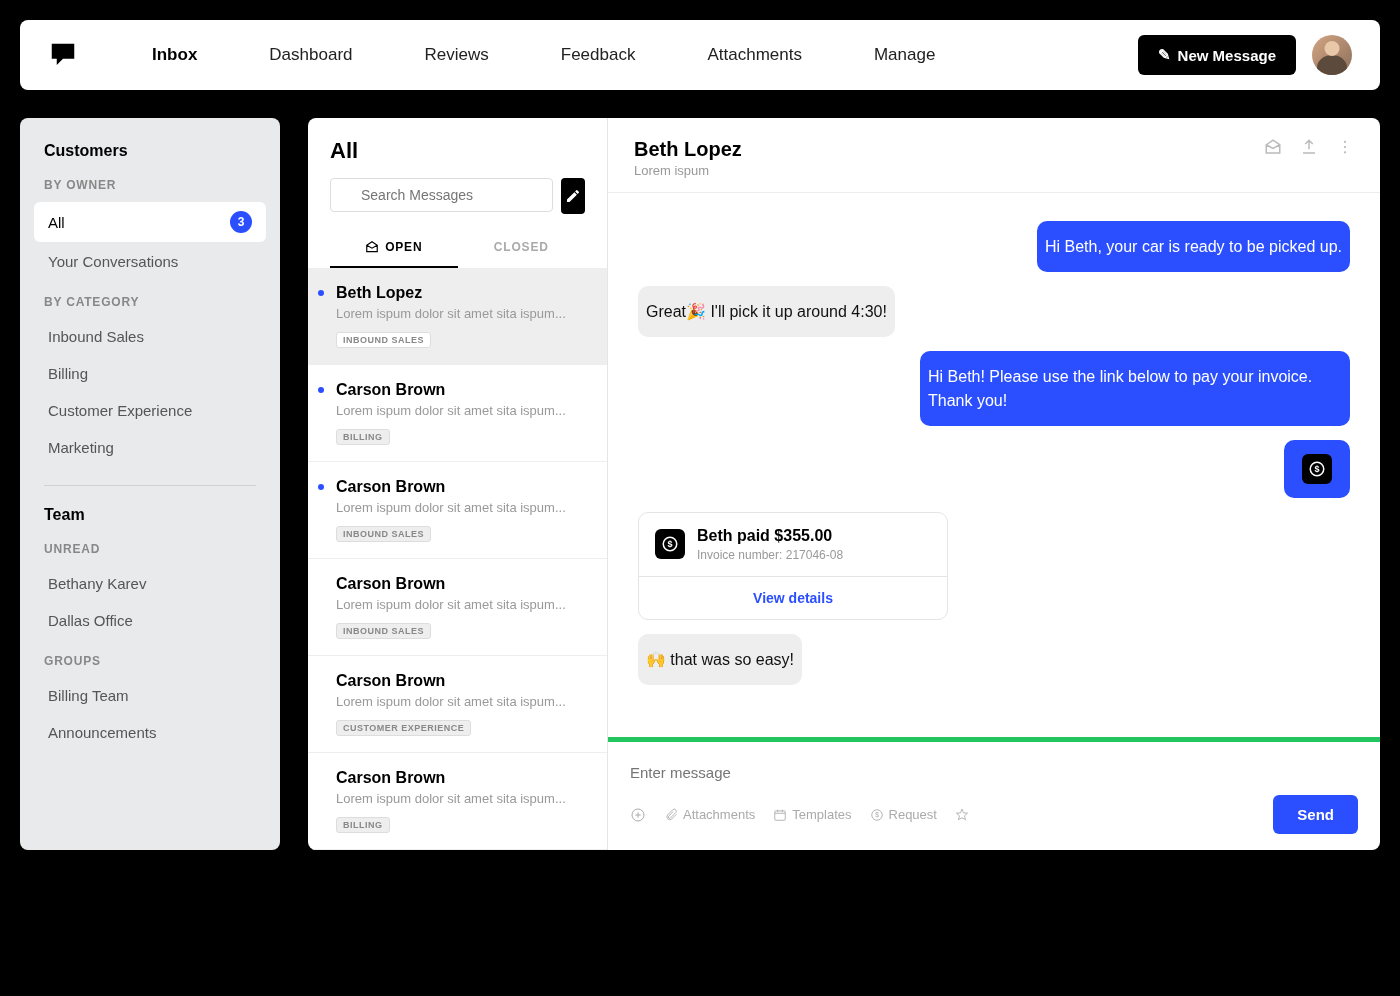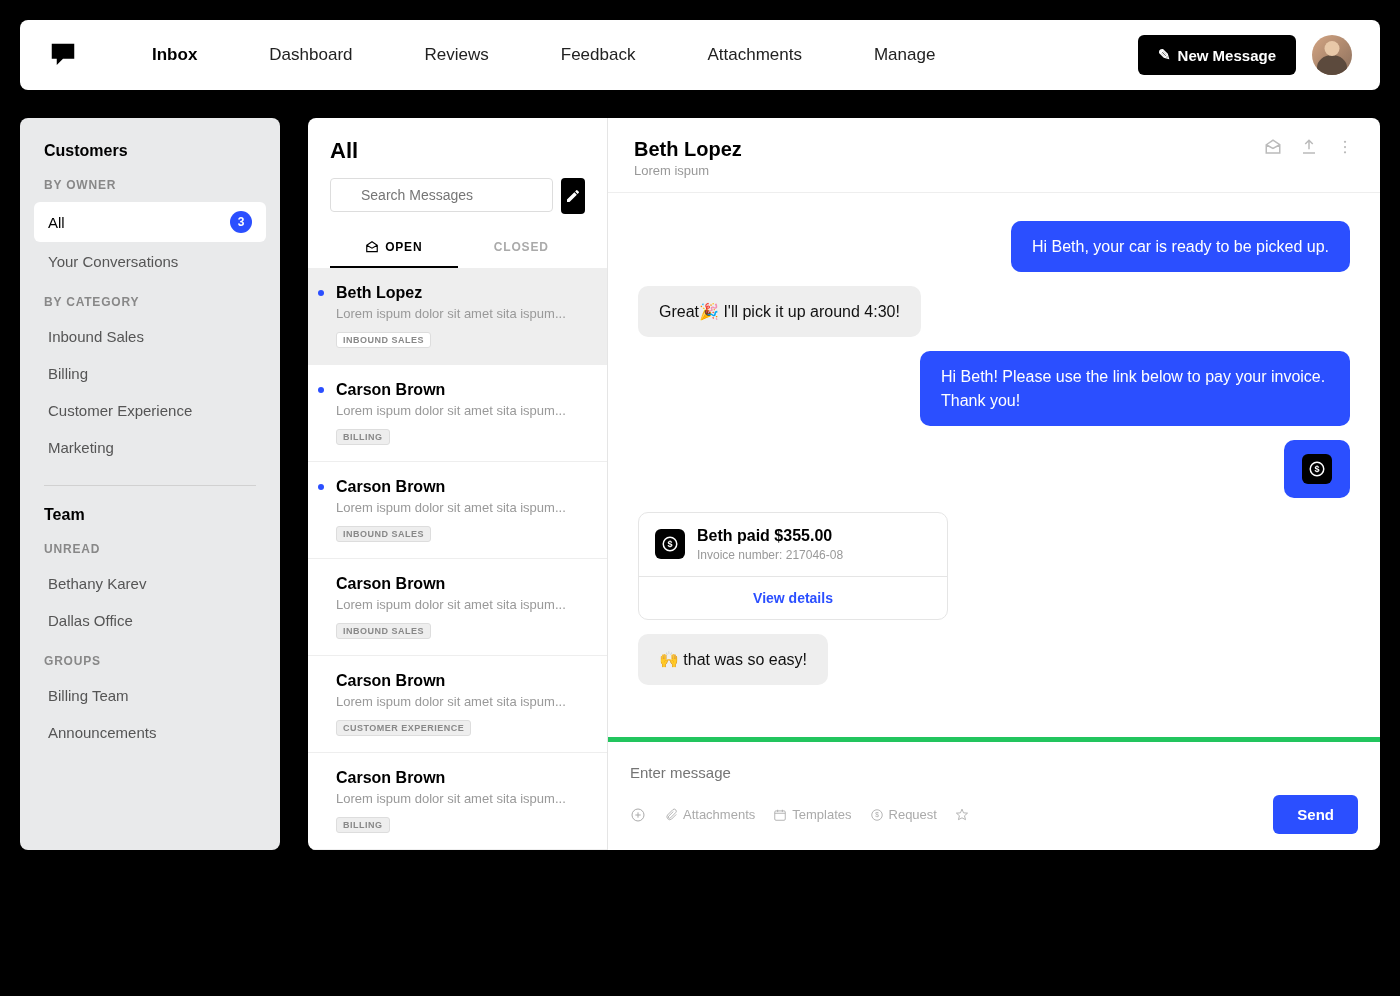--- a/index.html
+++ b/index.html
@@ -46,21 +46,21 @@
 .conv.selected .conv-tag { background:#fff; }
 
 .thread { flex:1; display:flex; flex-direction:column; }
 .thread-header { padding:20px 26px 14px; display:flex; align-items:flex-start; border-bottom:1px solid #eee; }
 .thread-header-text { flex:1; }
 .thread-name { font-size:20px; font-weight:800; margin-bottom:2px; }
 .thread-sub { font-size:13px; color:#999; }
 .header-icons { display:flex; gap:18px; color:#bbb; }
 .header-icon { cursor:pointer; }
 .messages { flex:1; padding:28px 30px 18px; overflow:auto; display:flex; flex-direction:column; gap:14px; }
-.bubble { padding:14px 21px; border-radius:10px; font-size:16px; line-height:1.45; max-width:430px; }
+.bubble { padding:14px 8px; border-radius:10px; font-size:16px; line-height:1.45; max-width:430px; }
 .bubble.out { background:#2b4fff; color:#fff; align-self:flex-end; }
 .bubble.in { background:#eee; color:#111; align-self:flex-start; }
 .payment-req { background:#2b4fff; color:#fff; align-self:flex-end; border-radius:10px; padding:14px 18px; display:flex; gap:12px; align-items:center; max-width:430px; }
 .dollar-icon { width:30px; height:30px; background:#000; border-radius:6px; display:flex; align-items:center; justify-content:center; color:#fff; flex-shrink:0; }
 .pay-title { font-size:15px; font-weight:700; margin-bottom:2px; }
 .pay-url { font-size:12px; opacity:.85; }
 .receipt { border:1px solid #e5e5e5; border-radius:10px; align-self:flex-start; width:310px; }
 .receipt-body { padding:14px 16px; display:flex; gap:12px; align-items:center; }
 .receipt-title { font-size:16px; font-weight:700; margin-bottom:3px; }
 .receipt-sub { font-size:12px; color:#999; }

